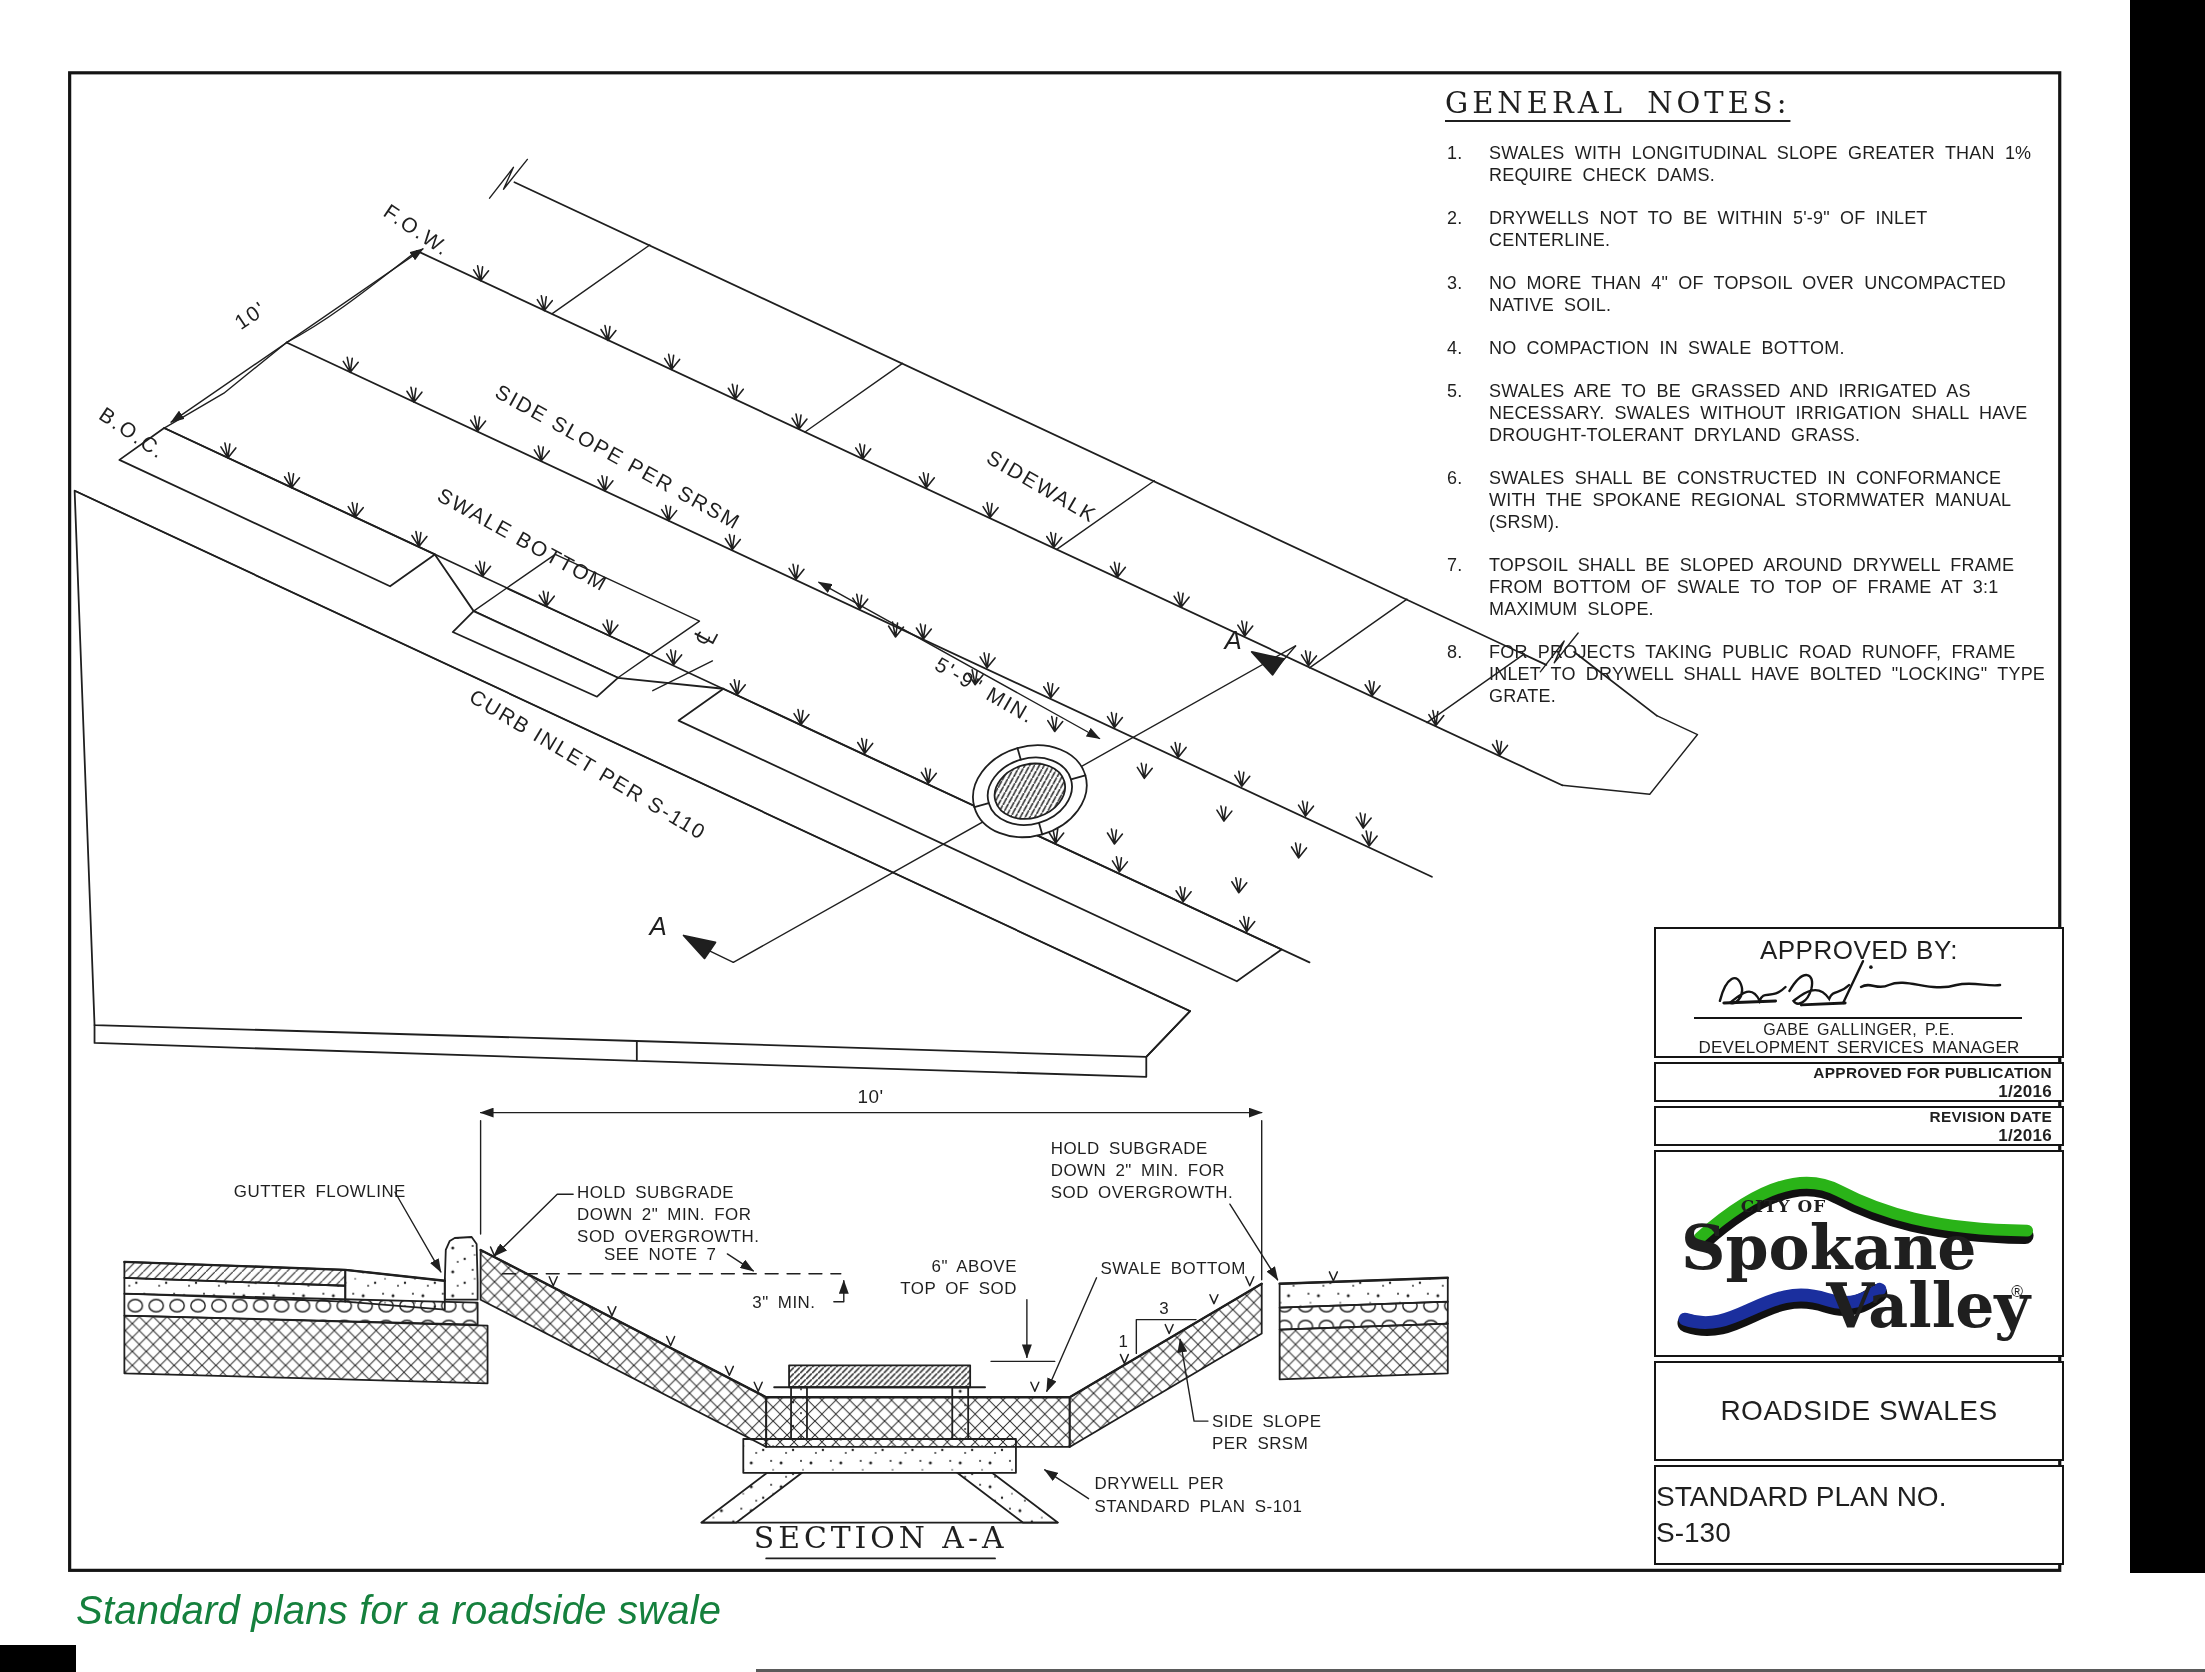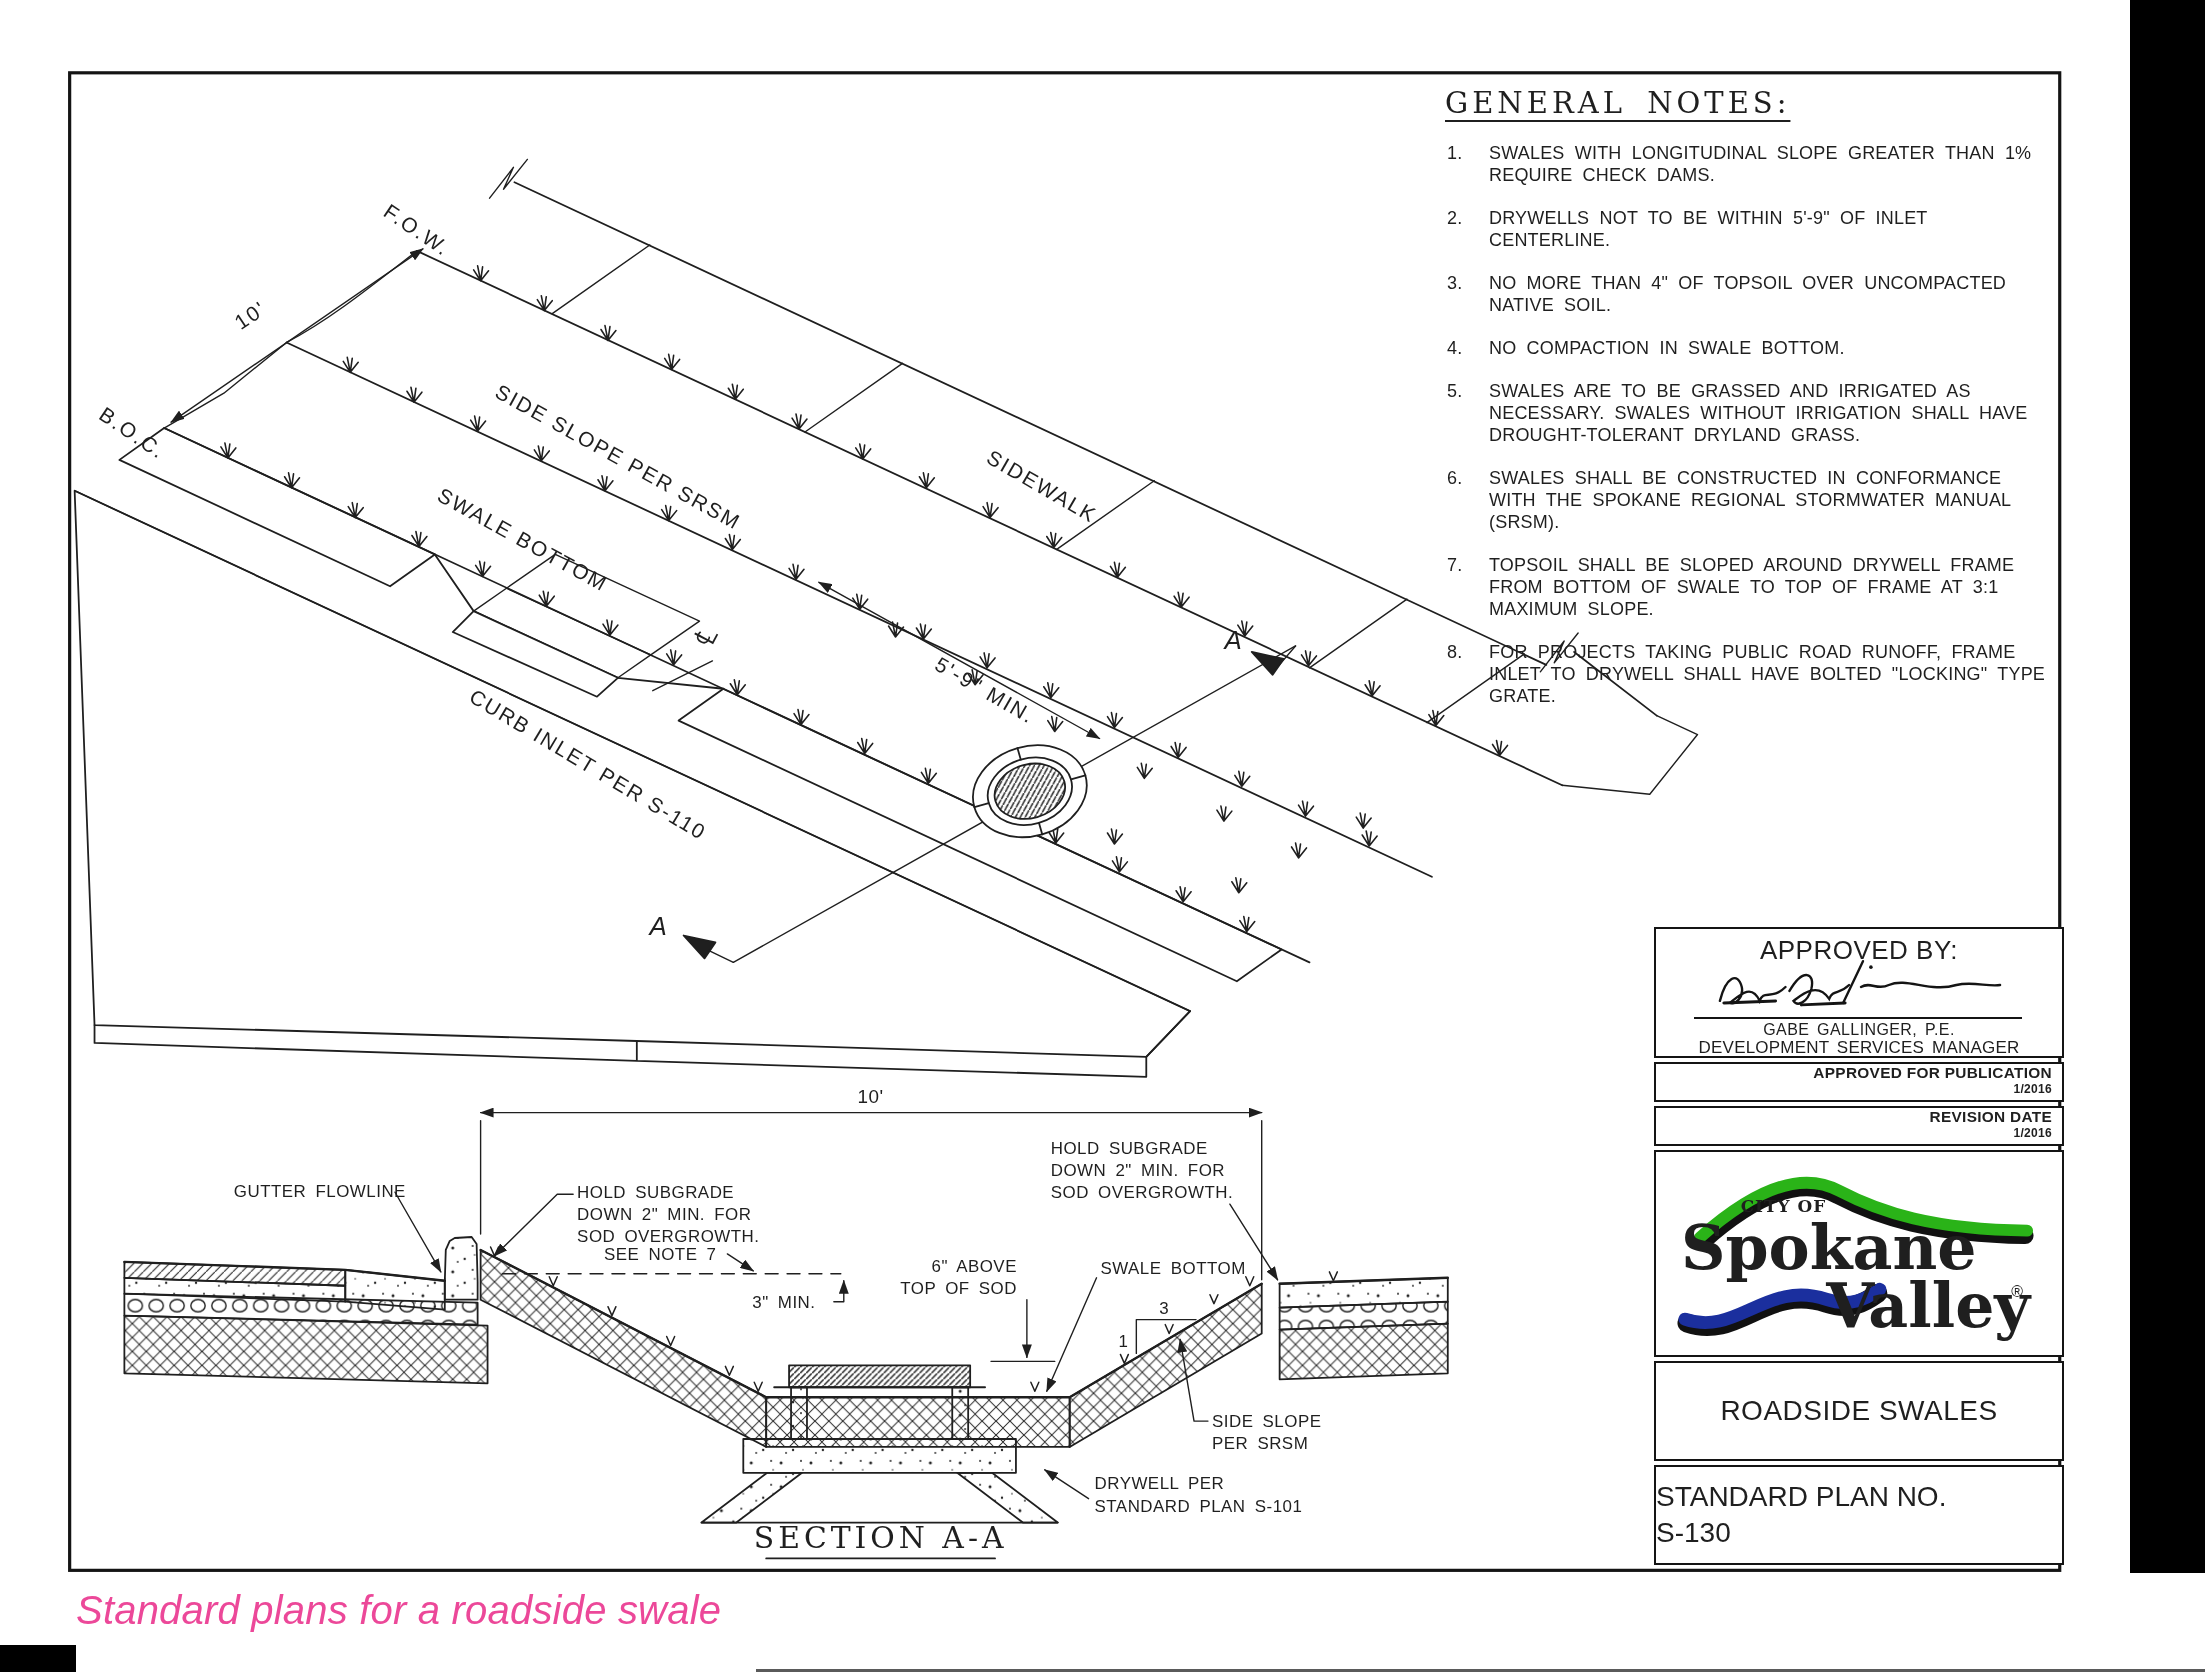--- a/index.html
+++ b/index.html
@@ -21,26 +21,26 @@
   
   .tblock{left:1654px;top:927px;width:410px;}
   .tb-box{box-sizing:border-box;border:2.5px solid #141414;background:#fff;margin-bottom:4px;position:relative;}
   .tb-approved{height:131px;text-align:center;padding-top:6px;}
   .tb-approved-title{font-size:26px;letter-spacing:0.5px;}
   .sigwrap{position:absolute;left:50px;top:26px;width:308px;height:64px;}
   .sig-underline{position:absolute;left:38px;top:88px;width:328px;border-bottom:2.5px solid #141414;}
   .tb-name{position:absolute;left:0;width:100%;top:92px;font-size:16px;letter-spacing:0.4px;word-spacing:3px;}
   .tb-role{position:absolute;left:0;width:100%;top:109px;font-size:17px;letter-spacing:0.2px;word-spacing:3px;}
   .tb-row{height:40px;display:flex;align-items:flex-end;padding:0 10px 7px 10px;font-size:15.4px;font-weight:700;letter-spacing:0.3px;flex-direction:column;}
-  .tb-fill{flex:1;border-bottom:2.5px solid #141414;text-align:center;font-size:12px;font-weight:700;margin-left:10px;padding-bottom:18px;}
+  .tb-fill{flex:1;border-bottom:2.5px solid #141414;text-align:center;font-size:17px;font-weight:700;margin-left:10px;padding-bottom:18px;}
   .tb-logo{height:207px;display:flex;align-items:center;justify-content:center;}
   .tb-title{height:100px;display:flex;align-items:center;justify-content:center;font-size:28px;letter-spacing:0.5px;}
   .tb-plan{height:100px;display:flex;flex-direction:column;align-items:flex-start;justify-content:center;font-size:28px;line-height:36px;}
   
-  .caption{left:76px;top:1588px;font-size:40px;font-style:italic;color:#ec4899;letter-spacing:0.2px;}
+  .caption{left:76px;top:1588px;font-size:40px;font-style:italic;color:#15803d;letter-spacing:0.2px;}
   .black-band-right{left:2130px;top:0;width:76px;height:1573px;background:#000;}
   .black-rect-bl{left:0;top:1645px;width:76px;height:27px;background:#000;}
   .bottom-strip{left:756px;top:1669px;width:1450px;height:4px;background:#5a5a5a;}
 </style>
 </head>
 <body>
 
 <div class="page">
 
   <svg class="abs" style="left:0;top:0" width="2206" height="1673" viewBox="0 0 2217 1681">

